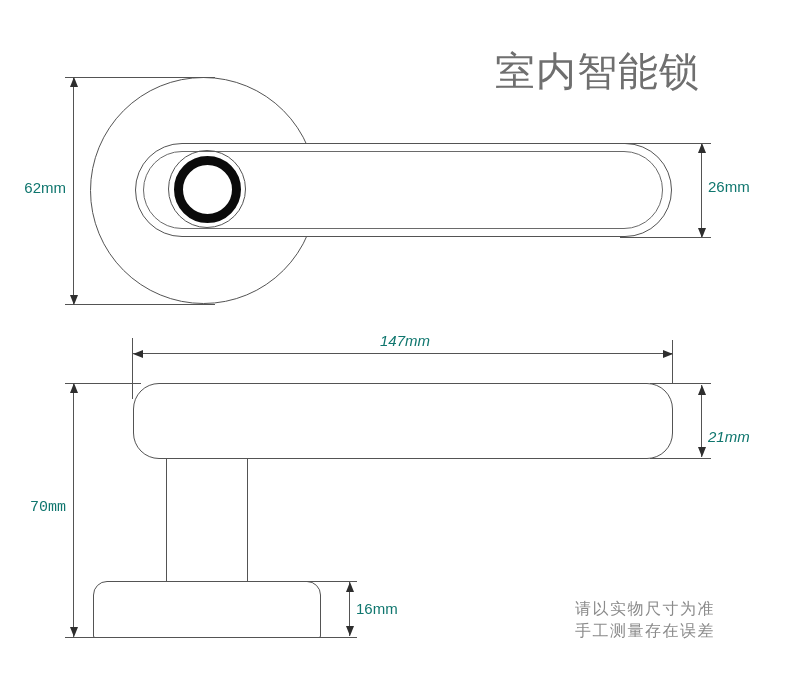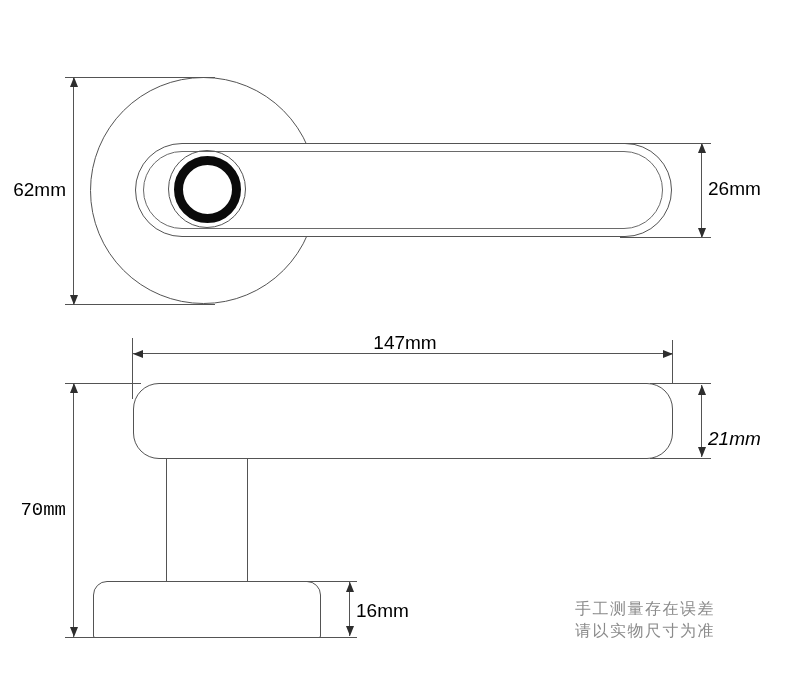--- a/index.html
+++ b/index.html
@@ -9,36 +9,37 @@
   }
   .shape { position:absolute; box-sizing:border-box; border:1px solid #545454; background:transparent; }
   .filled { background:#ffffff; }
   .hline { position:absolute; height:1px; background:#545454; }
   .vline { position:absolute; width:1px; background:#545454; }
   .arr { position:absolute; width:0; height:0; }
   .arr.up    { border-left:4px solid transparent; border-right:4px solid transparent; border-bottom:10px solid #2e2e2e; }
   .arr.down  { border-left:4px solid transparent; border-right:4px solid transparent; border-top:10px solid #2e2e2e; }
   .arr.left  { border-top:4px solid transparent; border-bottom:4px solid transparent; border-right:10px solid #2e2e2e; }
   .arr.right { border-top:4px solid transparent; border-bottom:4px solid transparent; border-left:10px solid #2e2e2e; }
-  .dim-label { position:absolute; font-size:19px; color:#000000; white-space:nowrap; }
+  .dim-label { position:absolute; font-size:15px; color:#0f766e; white-space:nowrap; }
   .page-title {
     position:absolute; left:495px; top:44px; width:240px;
     font-size:40px; color:#6f6f6f; letter-spacing:1px; white-space:nowrap; font-weight:400;
   }
   .note {
     position:absolute; left:575px; top:598px; width:160px;
     font-size:16px; line-height:22px; letter-spacing:1.5px; color:#8b8b8b; white-space:nowrap;
   }
   .z2 { z-index:2; } .z3 { z-index:3; } .z4 { z-index:4; } .z5 { z-index:5; }
 </style>
 </head>
 <body>
 
 <div class="canvas">
 
+  <div class="page-title">室内智能锁</div>
 
   <div>
 
     <div class="shape" style="left:90px; top:77px; width:227px; height:227px; border-radius:50%;"></div>
 
     <div class="shape filled z2" style="left:135px; top:143px; width:537px; height:94px; border-radius:47px;"></div>
 
     <div class="shape z3" style="left:143px; top:151px; width:520px; height:78px; border-radius:39px; border-color:#6a6a6a;"></div>
 
     <div class="shape z3" style="left:168px; top:150px; width:78px; height:78px; border-radius:50%;"></div>
@@ -73,21 +74,21 @@
     <div class="vline" style="left:247px; top:459px; height:122px;"></div>
 
     <div class="shape filled" style="left:93px; top:581px; width:228px; height:57px; border-radius:14px 14px 2px 2px;"></div>
 
     <div>
       <div class="vline" style="left:132px; top:338px; height:61px;"></div>
       <div class="vline" style="left:672px; top:340px; height:44px;"></div>
       <div class="hline" style="left:133px; top:353px; width:540px;"></div>
       <div class="arr left" style="left:133px; top:350px;"></div>
       <div class="arr right" style="left:663px; top:350px;"></div>
-      <div class="dim-label" style="left:370px; top:332px; width:70px; text-align:center;">147mm</div>
+      <div class="dim-label" style="left:370px; top:332px; width:70px; text-align:center;font-style:italic;">147mm</div>
     </div>
 
     <div>
       <div class="hline" style="left:65px; top:383px; width:76px;"></div>
       <div class="hline" style="left:65px; top:637px; width:292px;"></div>
       <div class="vline" style="left:73px; top:383px; height:254px;"></div>
       <div class="arr up" style="left:70px; top:383px;"></div>
       <div class="arr down" style="left:70px; top:627px;"></div>
       <div class="dim-label" style="left:8px; top:499px; width:58px; text-align:right;font-family:Liberation Mono, monospace;">70mm</div>
     </div>
@@ -104,17 +105,17 @@
     <div>
       <div class="hline" style="left:300px; top:581px; width:57px;"></div>
       <div class="vline" style="left:349px; top:582px; height:54px;"></div>
       <div class="arr up" style="left:346px; top:582px;"></div>
       <div class="arr down" style="left:346px; top:626px;"></div>
       <div class="dim-label" style="left:356px; top:600px;">16mm</div>
     </div>
   </div>
 
   <div class="note">
+    <div>请以实物尺寸为准</div>
     <div>手工测量存在误差</div>
-    <div>请以实物尺寸为准</div>
   </div>
 
 </div>
 
 </body></html>

